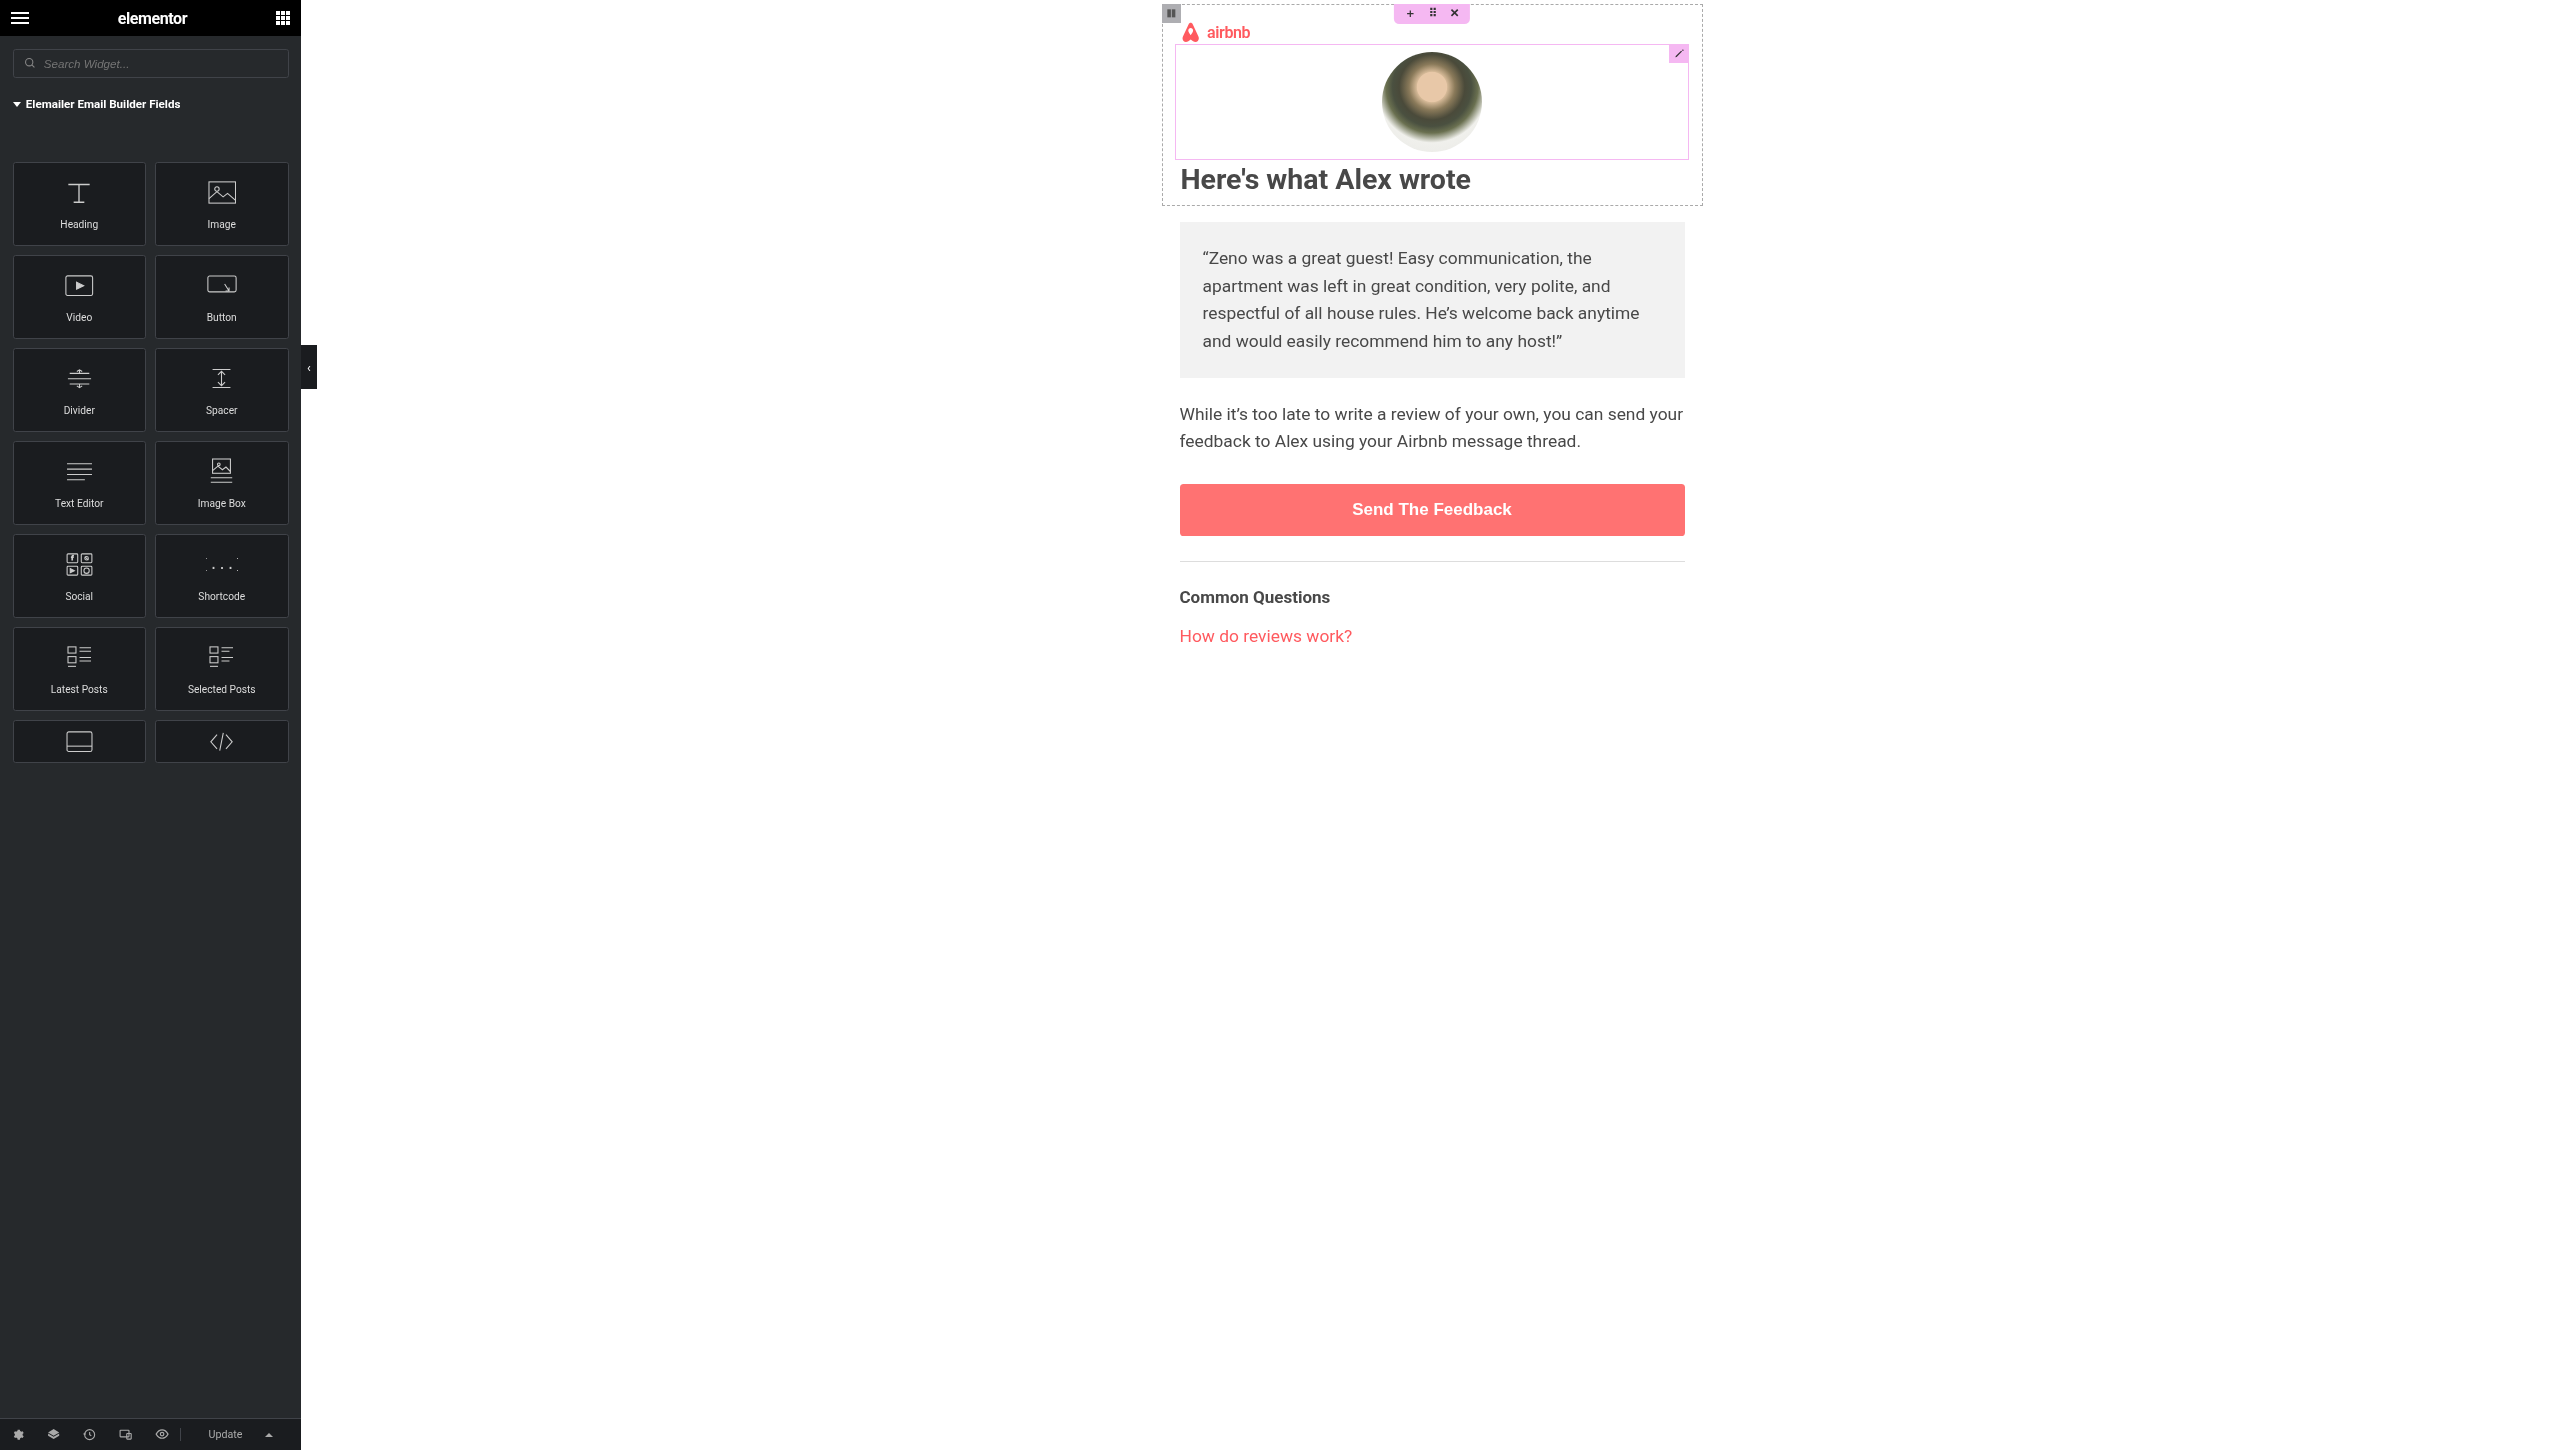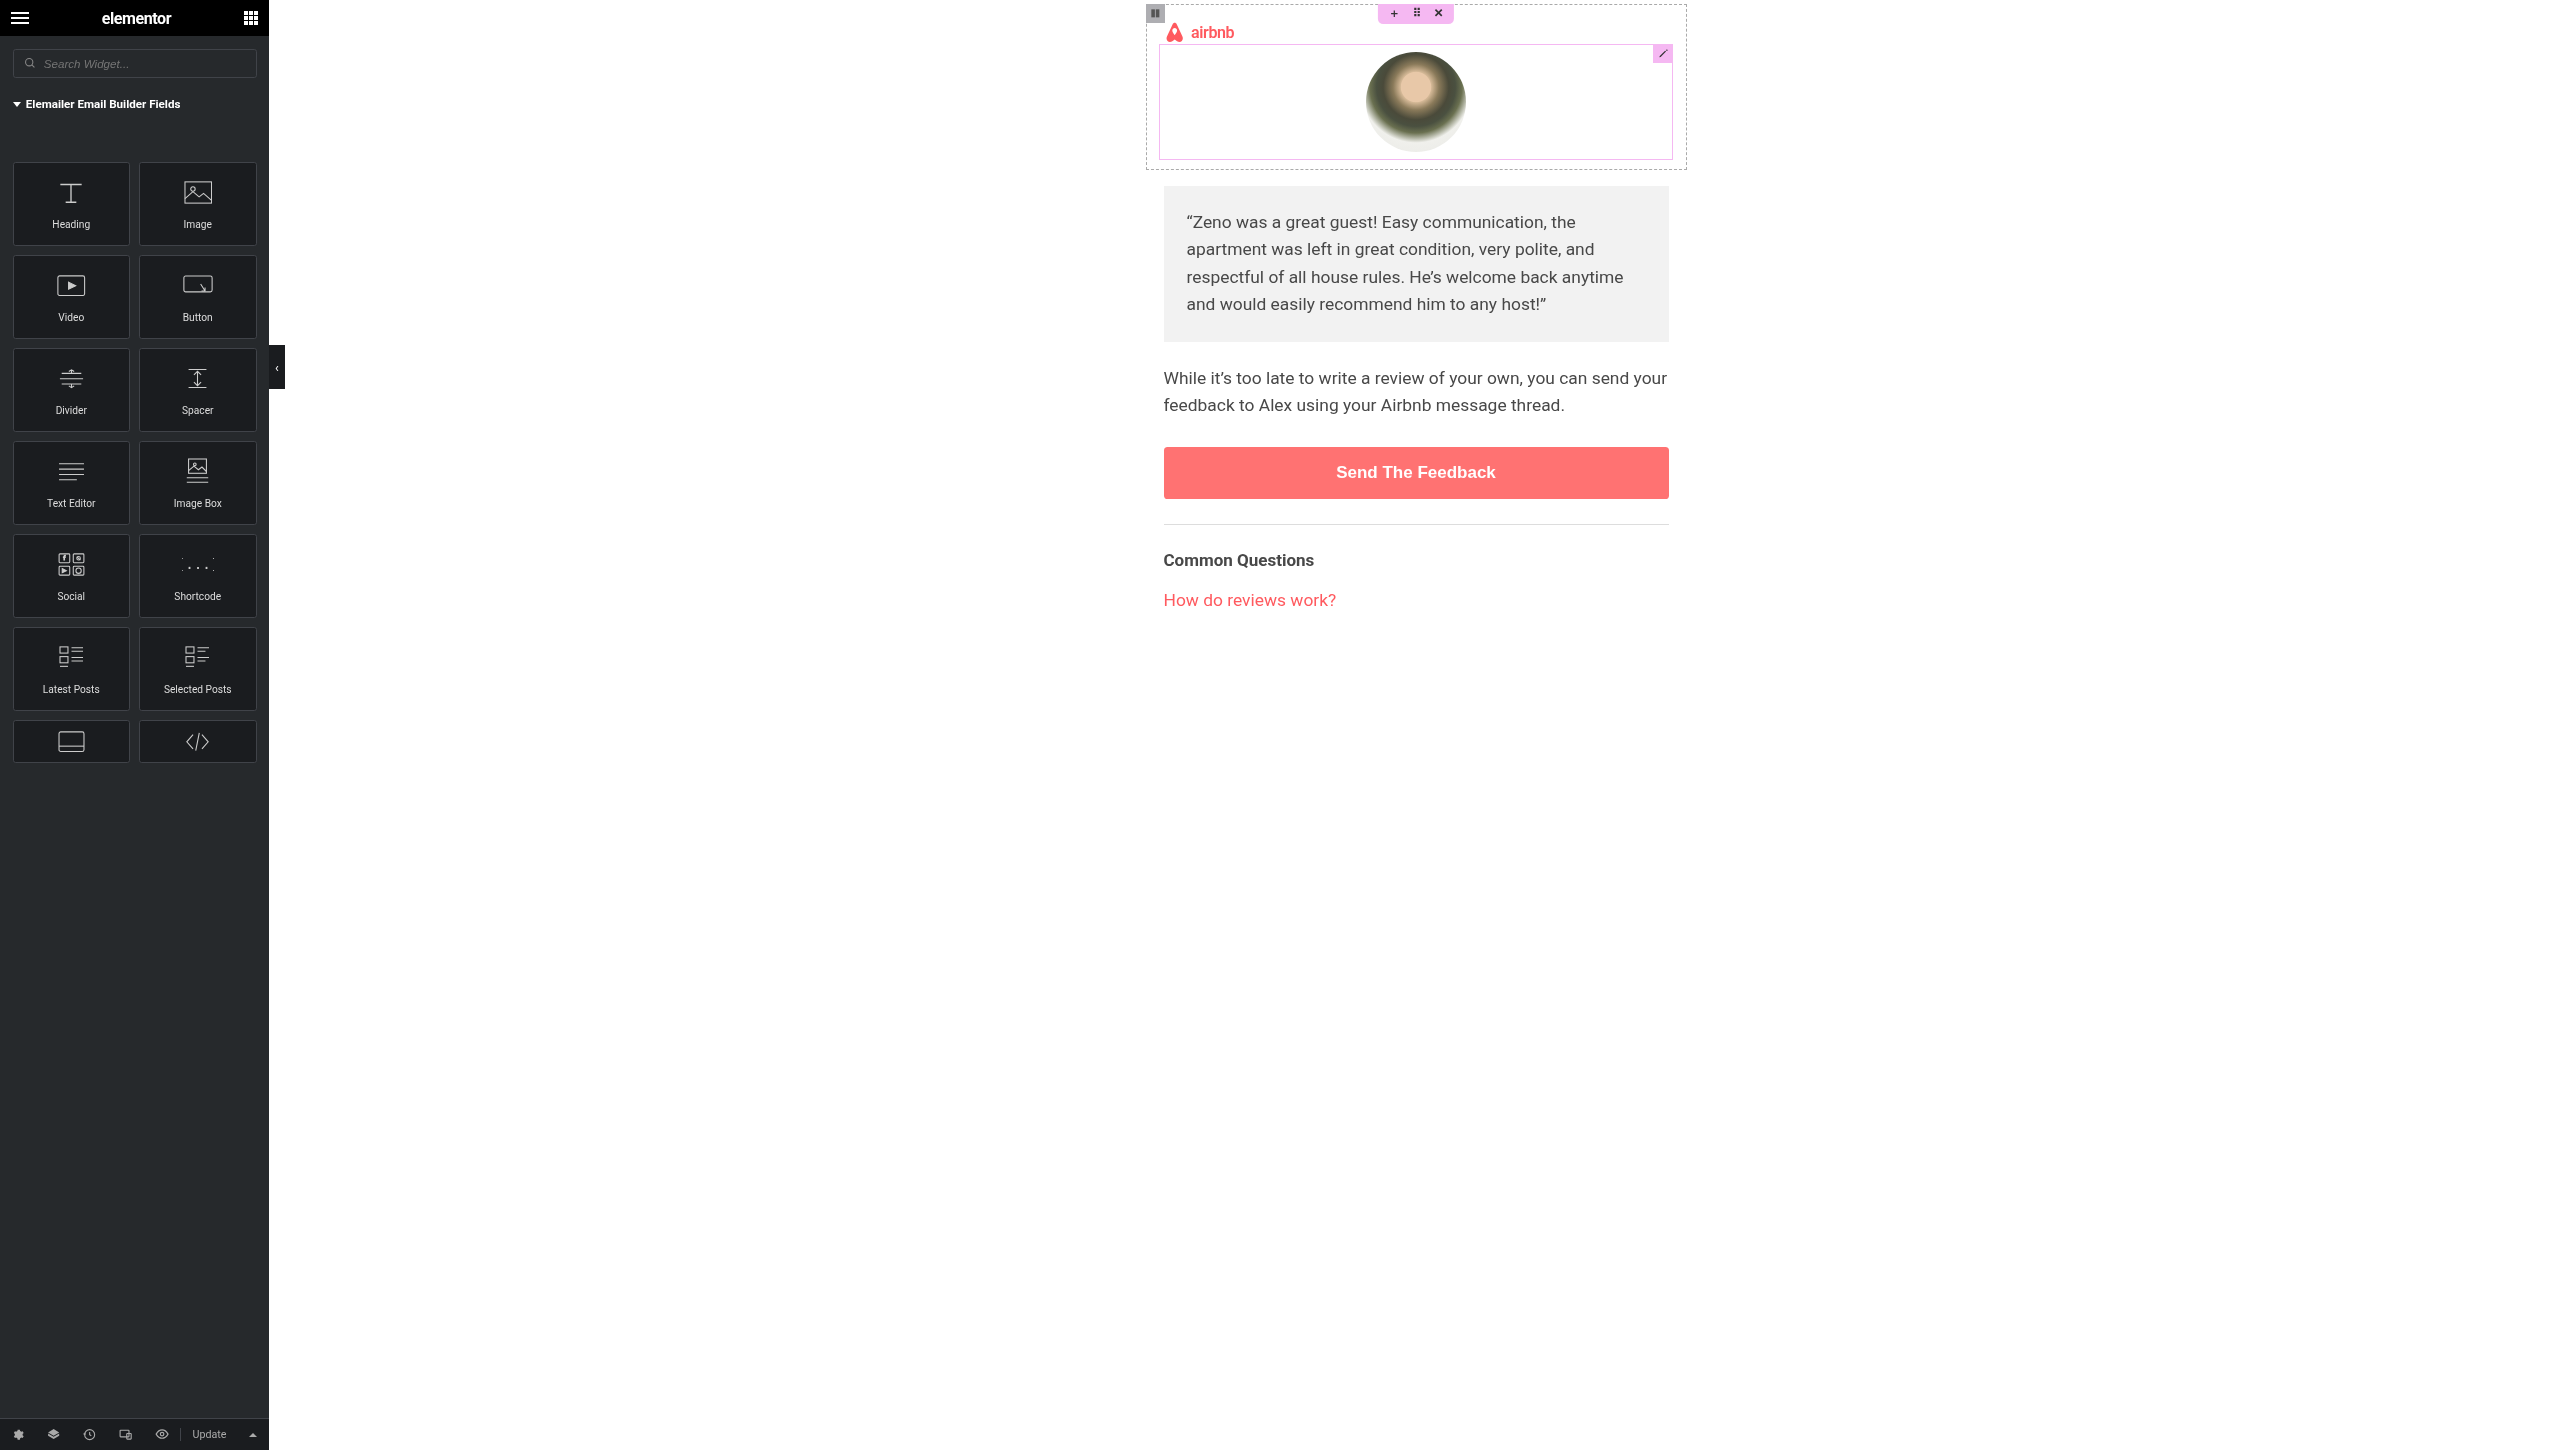--- a/index.html
+++ b/index.html
@@ -1,21 +1,21 @@
 <!DOCTYPE html>
 <html style="font-size:14.2px"><head>
 <meta charset="utf-8">
 <style>
 * { margin: 0; padding: 0; box-sizing: border-box; }
 body { font-family: -apple-system, BlinkMacSystemFont, "Segoe UI", Roboto, sans-serif; background: #fff; overflow: hidden; }
 
 .app { display: flex; height: 100vh; }
 
 
-.sidebar { width: 269px; background: #26292c; color: #fff; display: flex; flex-direction: column; position: relative; }
+.sidebar { width: 301px; background: #26292c; color: #fff; display: flex; flex-direction: column; position: relative; }
 .sidebar-header { height: 36px; background: #000; display: flex; align-items: center; justify-content: space-between; padding: 0 10.7px; }
 .hamburger { width: 18px; height: 12.5px; display: flex; flex-direction: column; justify-content: space-between; cursor: pointer; }
 .hamburger span { height: 1.8px; background: #fff; }
 .brand { font-weight: 700; font-size: 16px; letter-spacing: -0.4px; }
 .apps-icon { width: 14.2px; height: 14.2px; display: grid; grid-template-columns: repeat(3,1fr); grid-template-rows: repeat(3,1fr); gap: 0.9px; cursor: pointer; }
 .apps-icon span { background: #fff; }
 
 .search-wrap { padding: 12.5px; }
 .search { display: flex; align-items: center; gap: 7.1px; background: #26292c; border: 0.9px solid #404349; border-radius: 2.7px; padding: 7.1px 10.7px; }
 .search input { background: transparent; border: none; outline: none; color: #aaa; font-size: 11.6px; font-style: italic; flex: 1; }
@@ -313,20 +313,21 @@
 
           <div class="widget-selected">
             <div class="edit-handle">
               <svg width="10.7" height="10.7" viewBox="0 0 24 24" fill="#333">
                   <path d="M3 21l3-1 12-12-2-2L4 18l-1 3zm15-16l2 2 2-2-2-2-2 2z"></path>
                 </svg>
             </div>
             <div class="avatar"></div>
           </div>
 
+          <h1 class="email-heading">Here's what Alex wrote</h1>
         </div>
       </div>
 
       <div class="email-body">
         <div class="quote-box">“Zeno was a great guest! Easy communication, the apartment was left in great condition, very polite, and respectful of all house rules. He’s welcome back anytime and would easily recommend him to any host!”</div>
         <p class="body-p">While it’s too late to write a review of your own, you can send your feedback to Alex using your Airbnb message thread.</p>
         <button class="cta-btn">Send The Feedback</button>
         <hr class="divider-line">
         <h3 class="subheading">Common Questions</h3>
         <p class="link-q">How do reviews work?</p>

